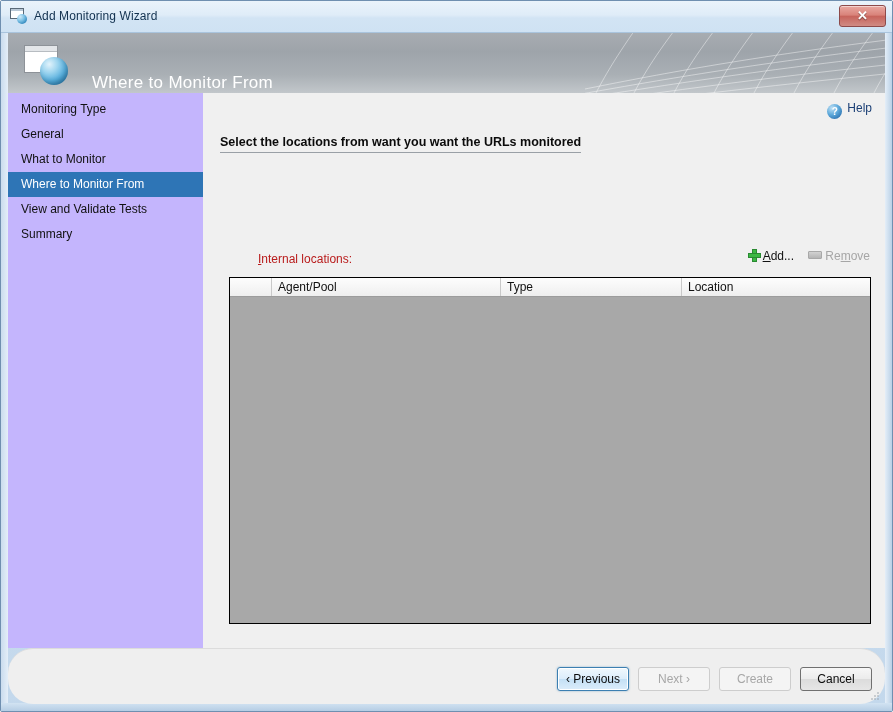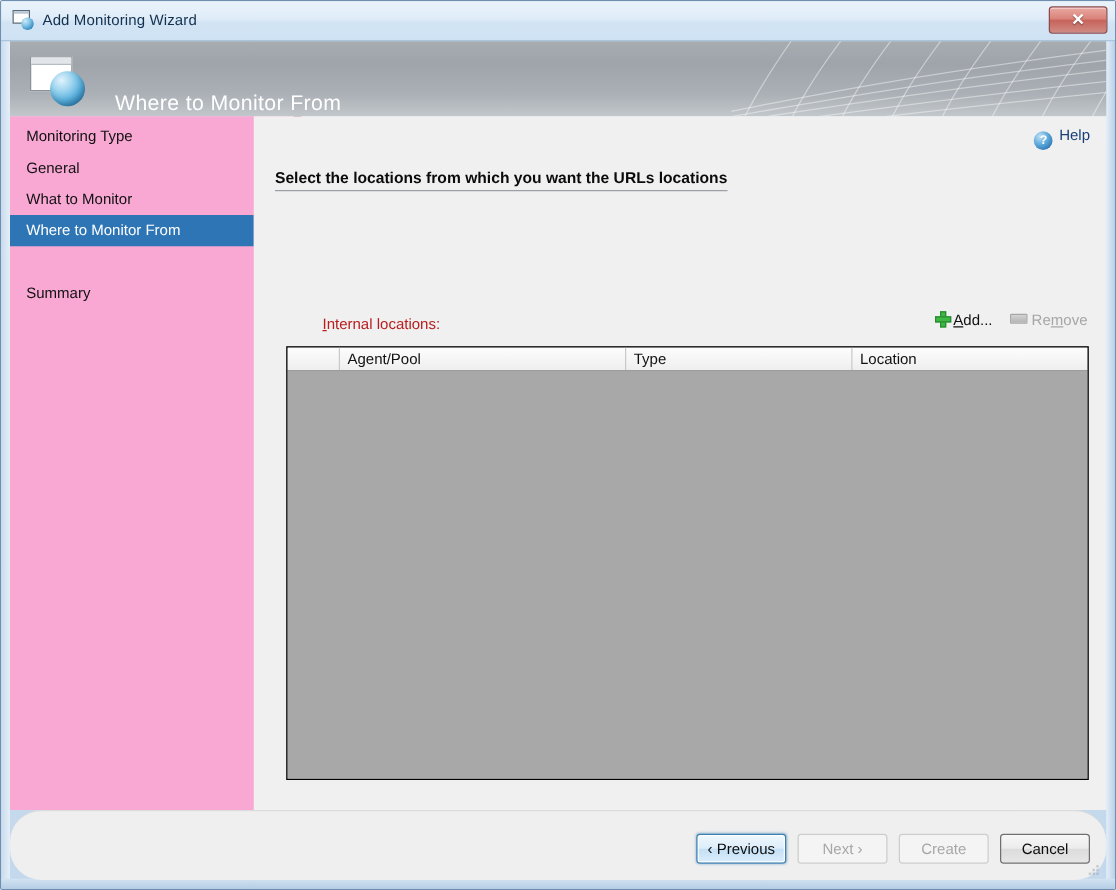--- a/index.html
+++ b/index.html
@@ -164,21 +164,21 @@
     color: #ffffff;
     letter-spacing: .3px;
   }
 
   
   .sidebar {
     position: absolute;
     left: 8px; top: 93px;
     width: 233px;
     height: 555px;
-    background: #f9a8d4;
+    background: #c4b5fd;
     border-right: 6px solid #7f1d1d;
     box-sizing: border-box;
   }
   .nav-item {
     position: absolute;
     left: 0;
     width: 195px;
     height: 25px;
     line-height: 25px;
     font-size: 12px;
@@ -417,30 +417,31 @@
       <div class="bi-ball"></div>
     </div>
     <div class="banner-title">Where to Monitor From</div>
   </div>
 
   <div class="sidebar">
     <div class="nav-item" style="top:4px">Monitoring Type</div>
     <div class="nav-item" style="top:29px">General</div>
     <div class="nav-item" style="top:54px">What to Monitor</div>
     <div class="nav-item selected" style="top:79px">Where to Monitor From</div>
+    <div class="nav-item" style="top:104px">View and Validate Tests</div>
     <div class="nav-item" style="top:129px">Summary</div>
   </div>
 
   <div class="content">
 
     <div class="help-link">
       <span class="help-icon">?</span><span>Help</span>
     </div>
 
-    <div class="instruction">Select the locations from which you want the URLs locations</div>
+    <div class="instruction">Select the locations from want you want the URLs monitored</div>
 
     <div class="locations-label"><span class="ul">I</span>nternal locations:</div>
 
     <div class="add-btn">
       <span class="plus-icon"></span><span><span class="ul">A</span>dd...</span>
     </div>
 
     <div class="remove-btn">
       <span class="minus-icon"></span><span>Re<span class="ul">m</span>ove</span>
     </div>

